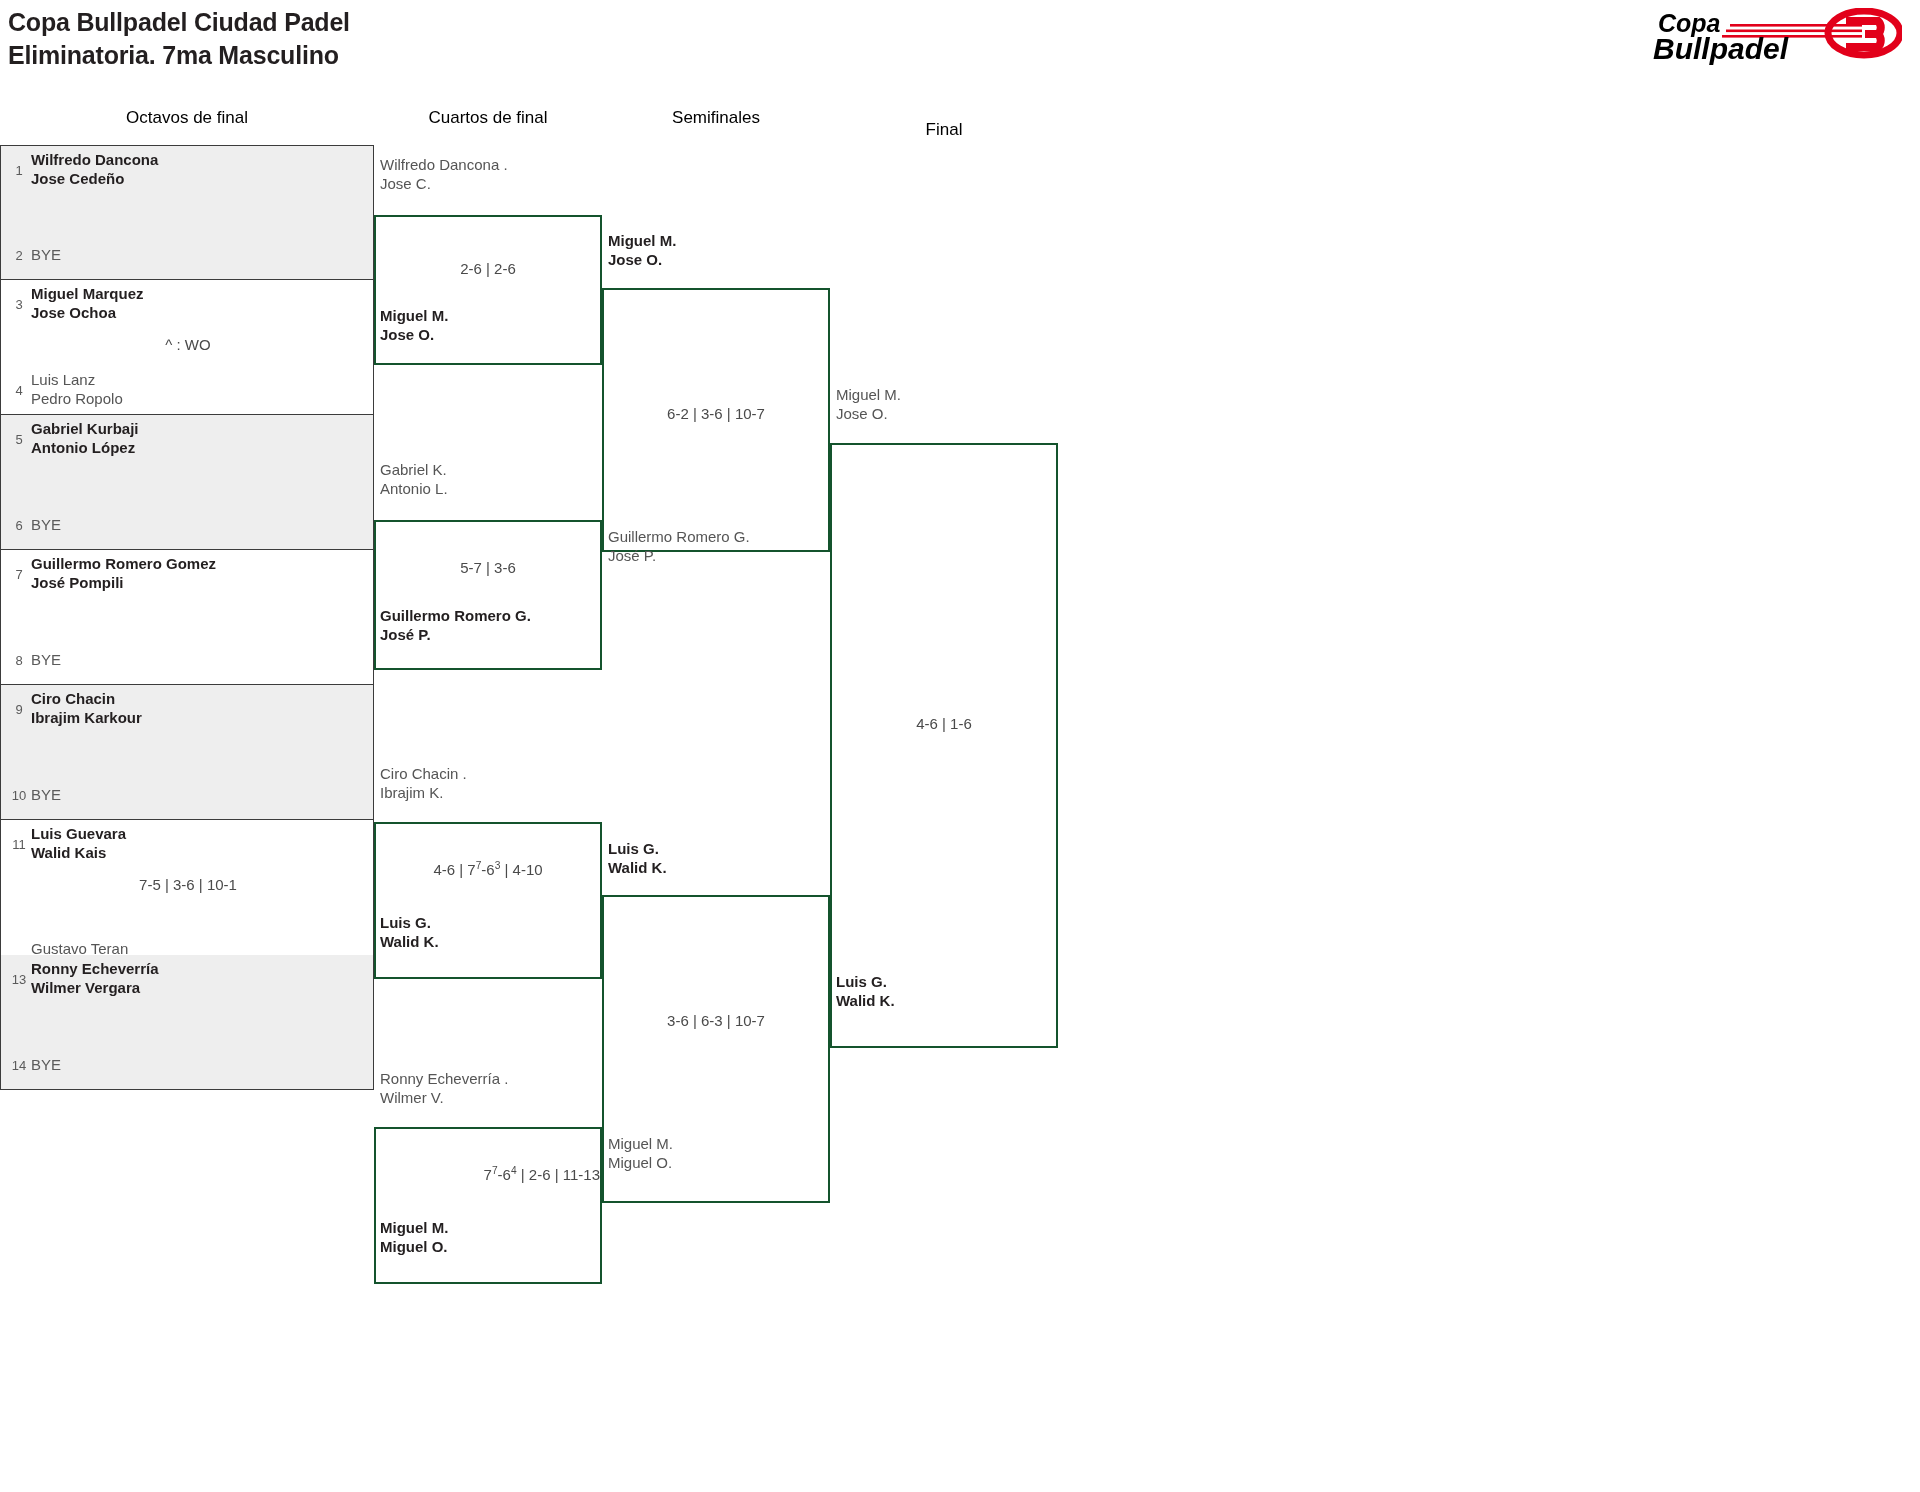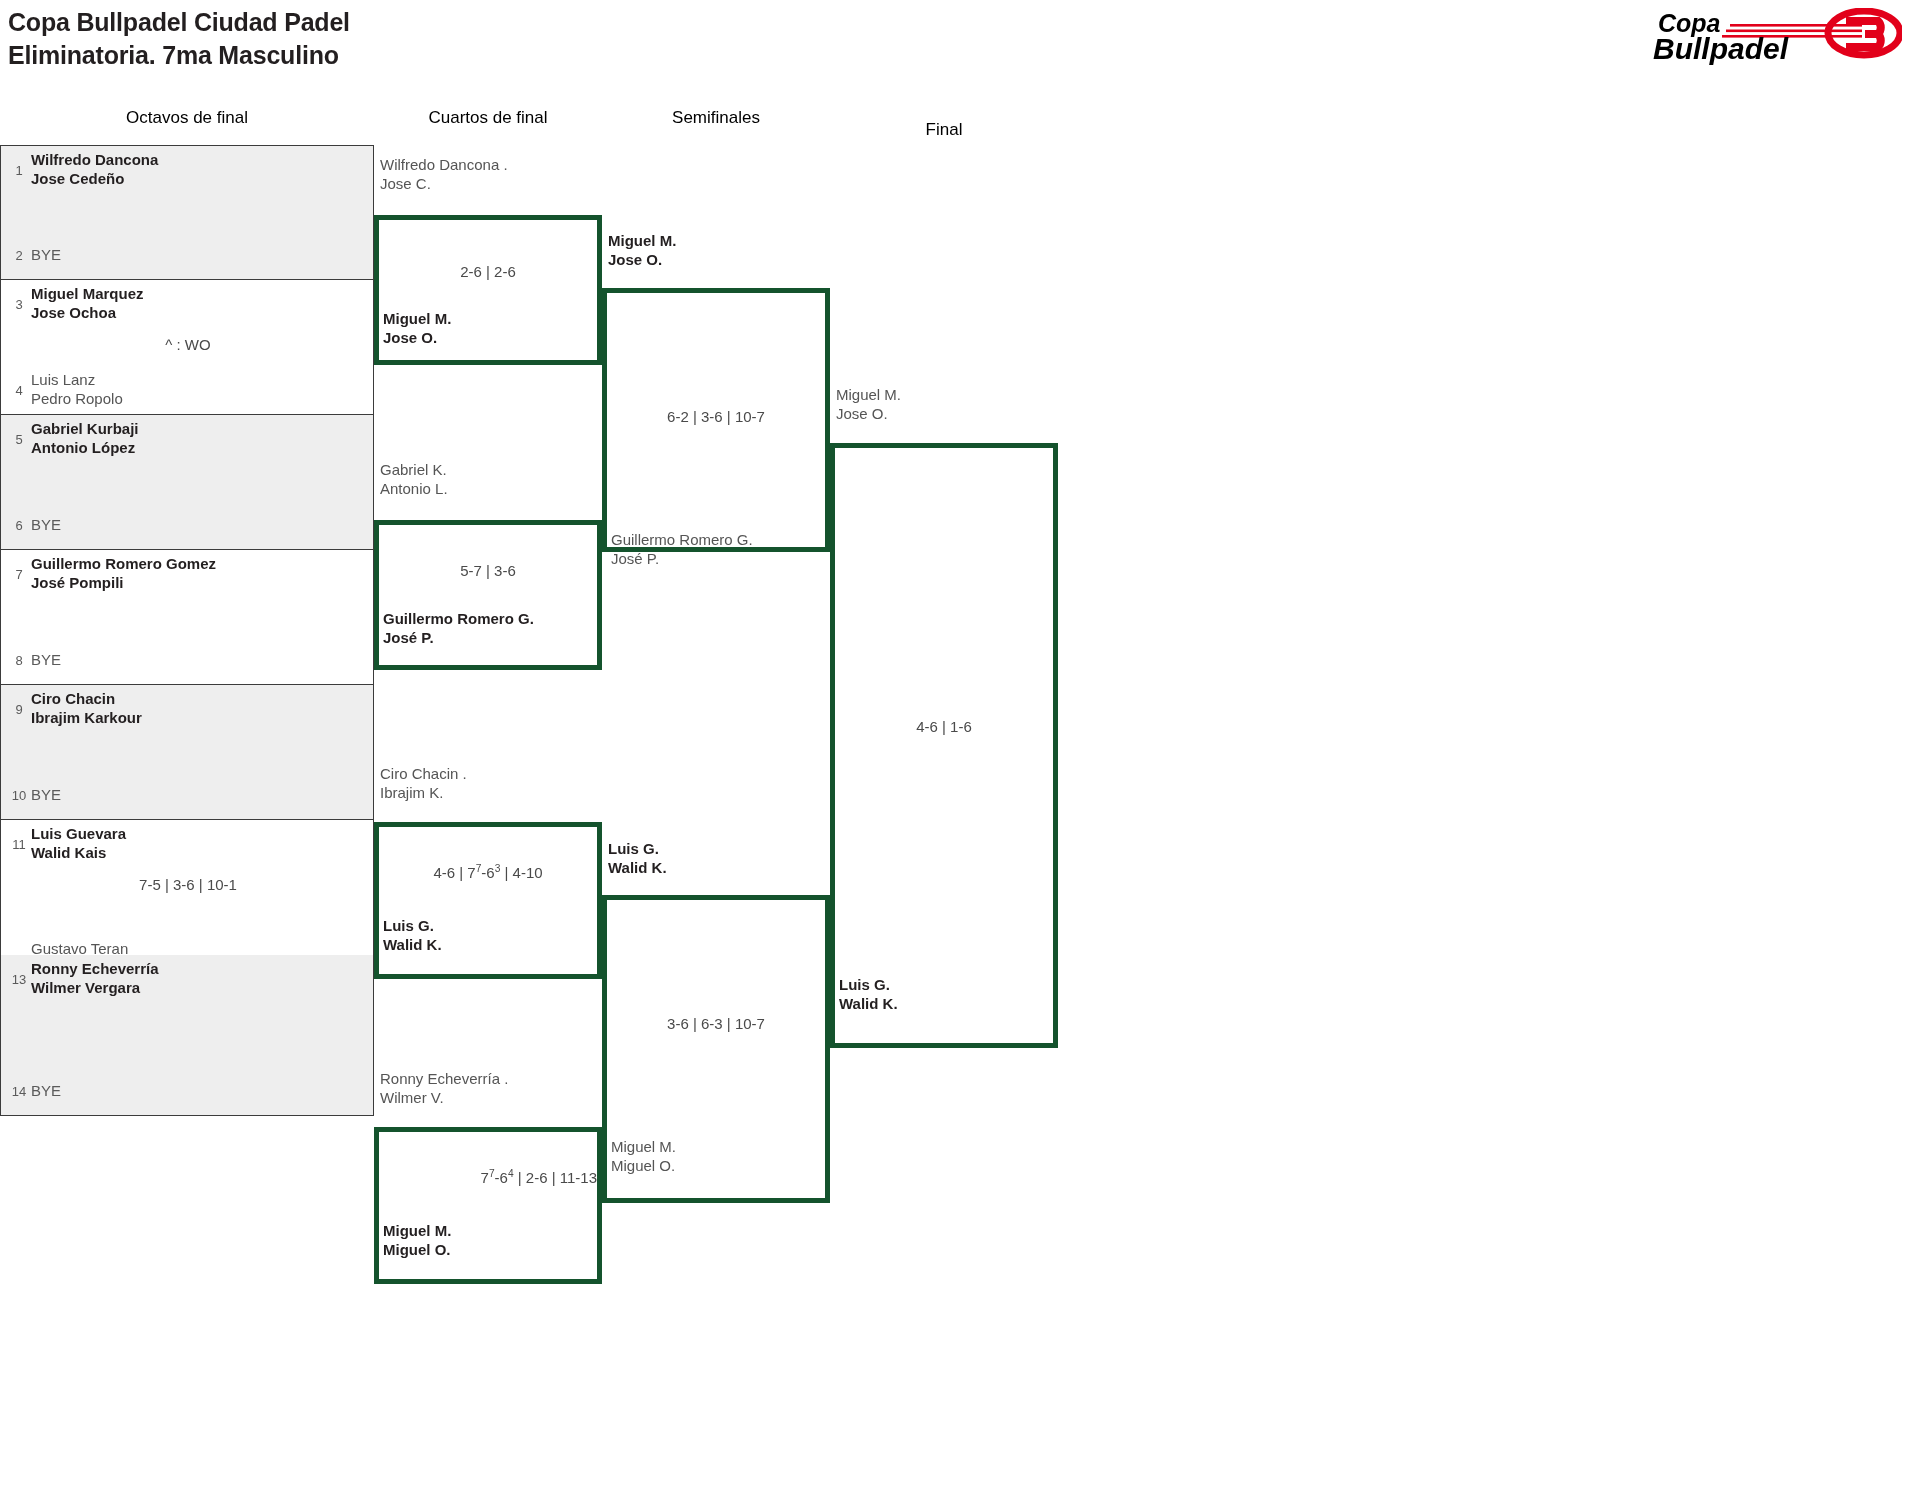--- a/index.html
+++ b/index.html
@@ -111,21 +111,21 @@
     text-align: center;
     font-size: 15px;
     color: #4a4a4a;
     white-space: nowrap;
   }
 
   
   .mbox {
     position: absolute;
     box-sizing: border-box;
-    border: 5px solid #14532d;
+    border: 2px solid #14532d;
     background: transparent;
   }
   .mbox-score {
     position: absolute;
     left: 0;
     width: 100%;
     text-align: center;
     font-size: 15px;
     color: #4a4a4a;
     white-space: nowrap;
@@ -250,21 +250,21 @@
 Walid Kais</span>
     </div>
     <div class="slot bottom">
       <span class="seed">12</span>
       <span class="names lose">Gustavo Teran
 Luis Eulacio</span>
     </div>
     <div class="pair-score" style="top:56px;">7-5 | 3-6 | 10-1</div>
   </div>
 
-  <div class="pair shaded" style="top:955px;height:161px;">
+  <div class="pair shaded" style="top:955px;height:135px;">
     <div class="slot top">
       <span class="seed">13</span>
       <span class="names win">Ronny Echeverría
 Wilmer Vergara</span>
     </div>
     <div class="slot bottom">
       <span class="seed">14</span>
       <span class="names bye">BYE</span>
     </div>
     <div class="pair-score" style="top:56px;"></div>

